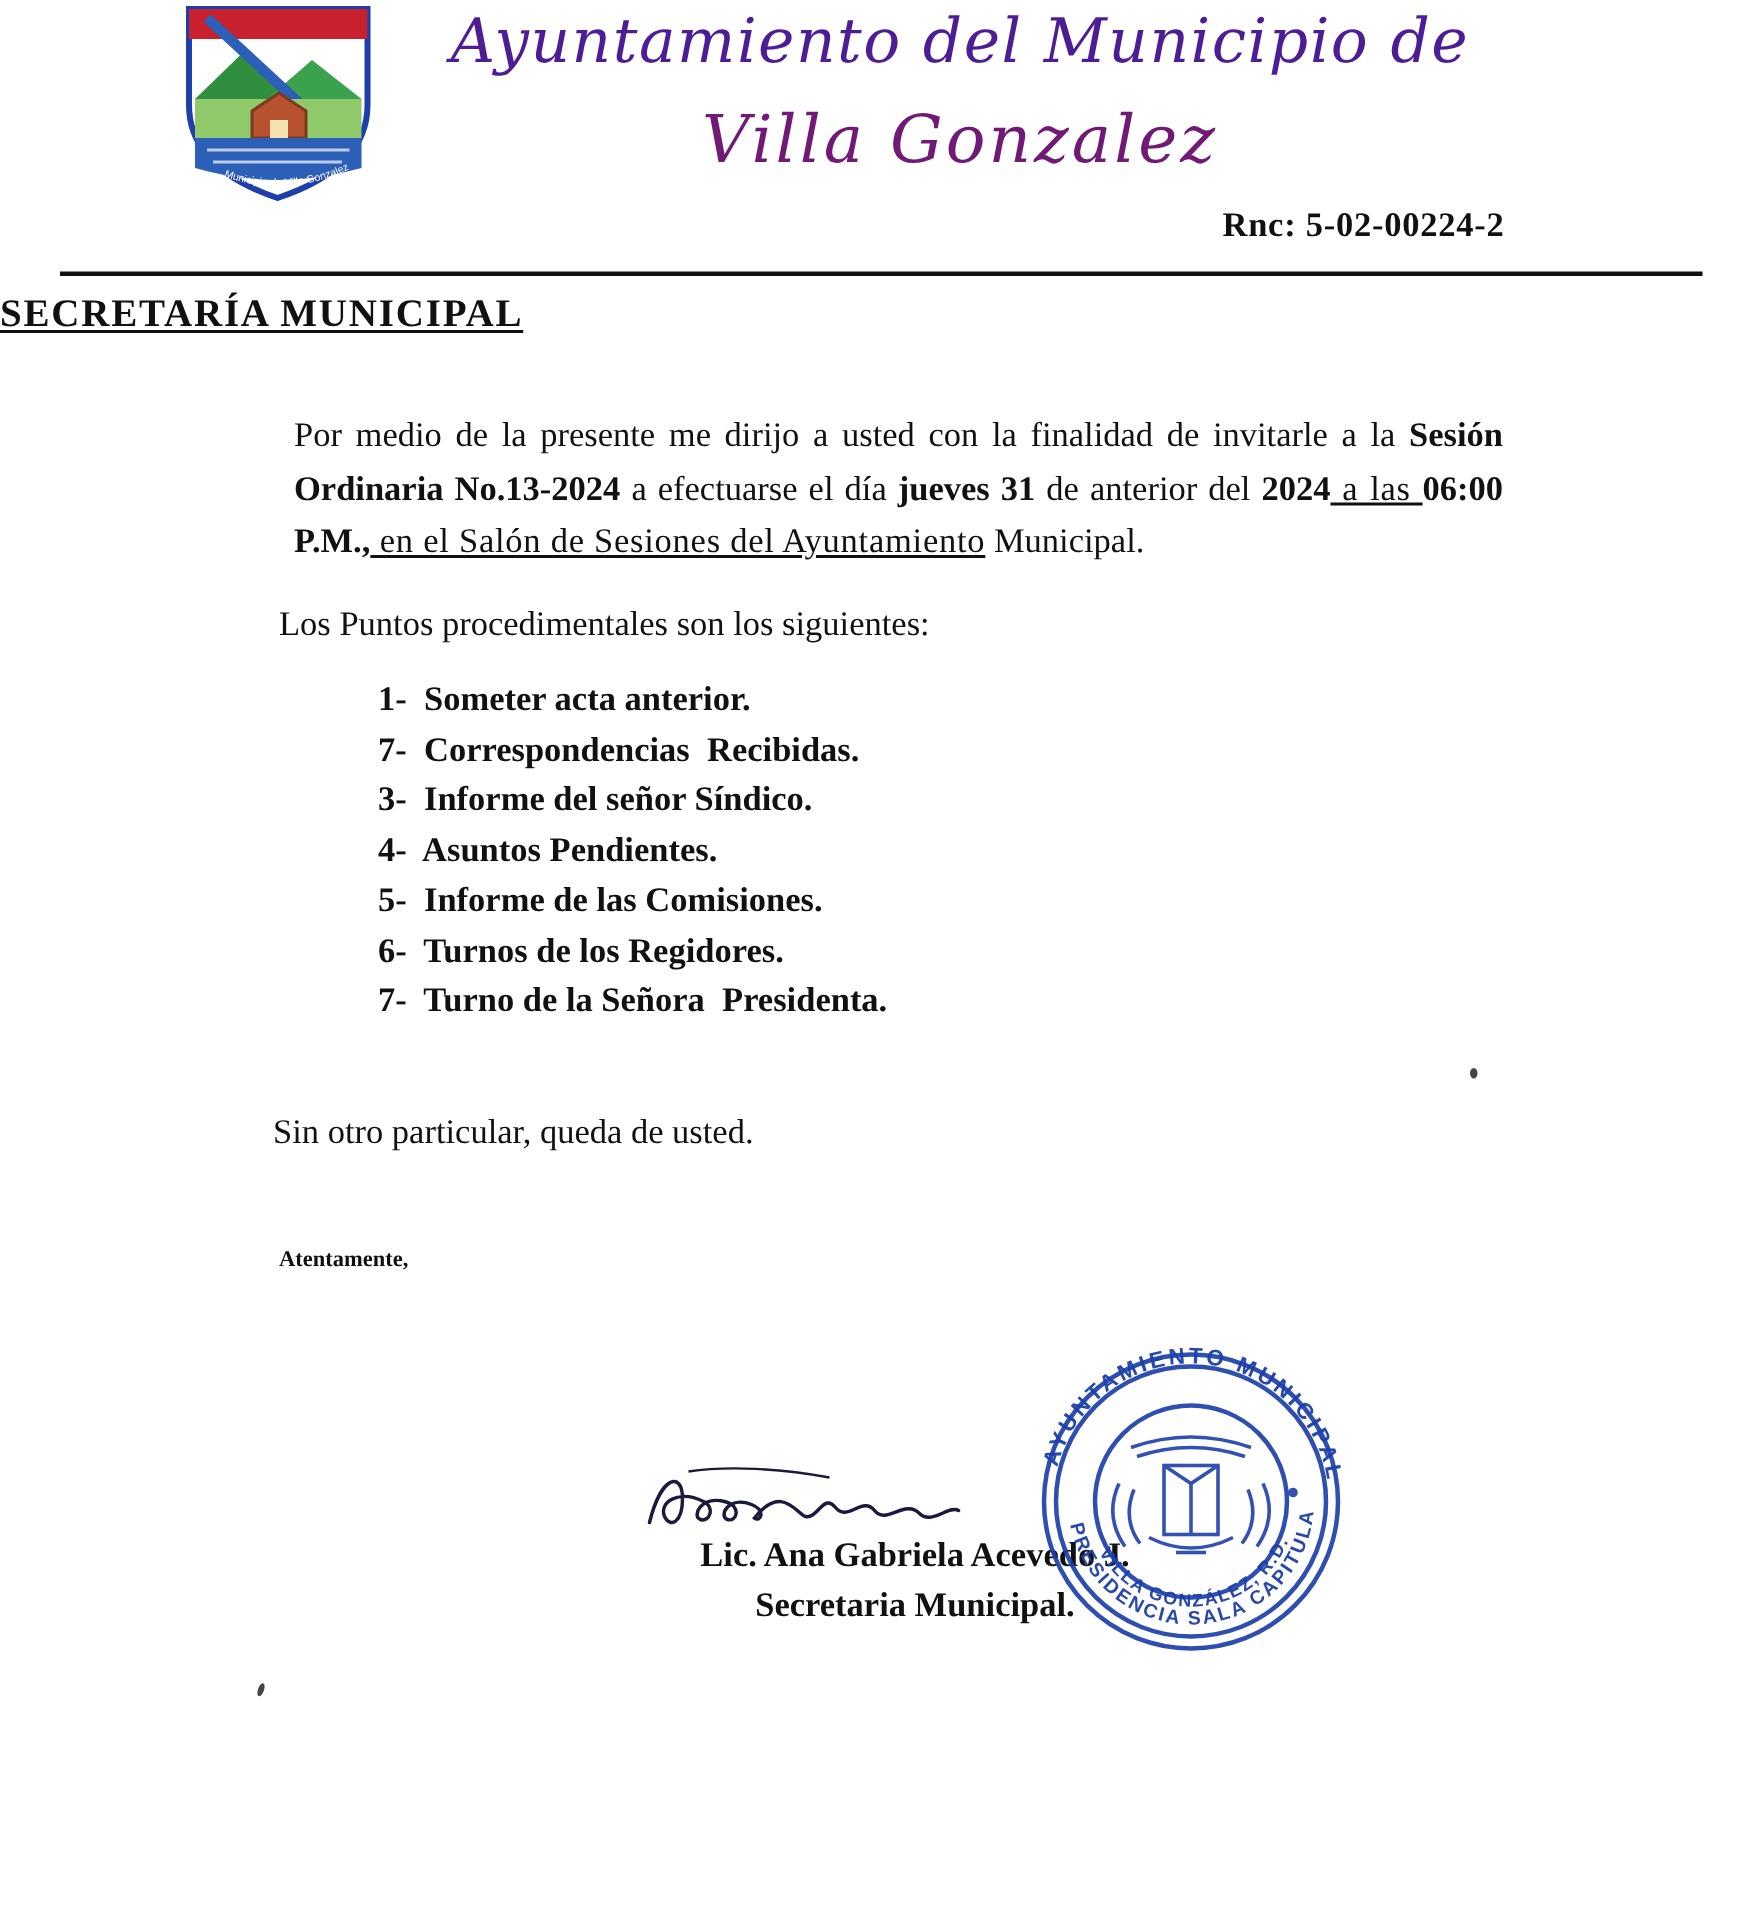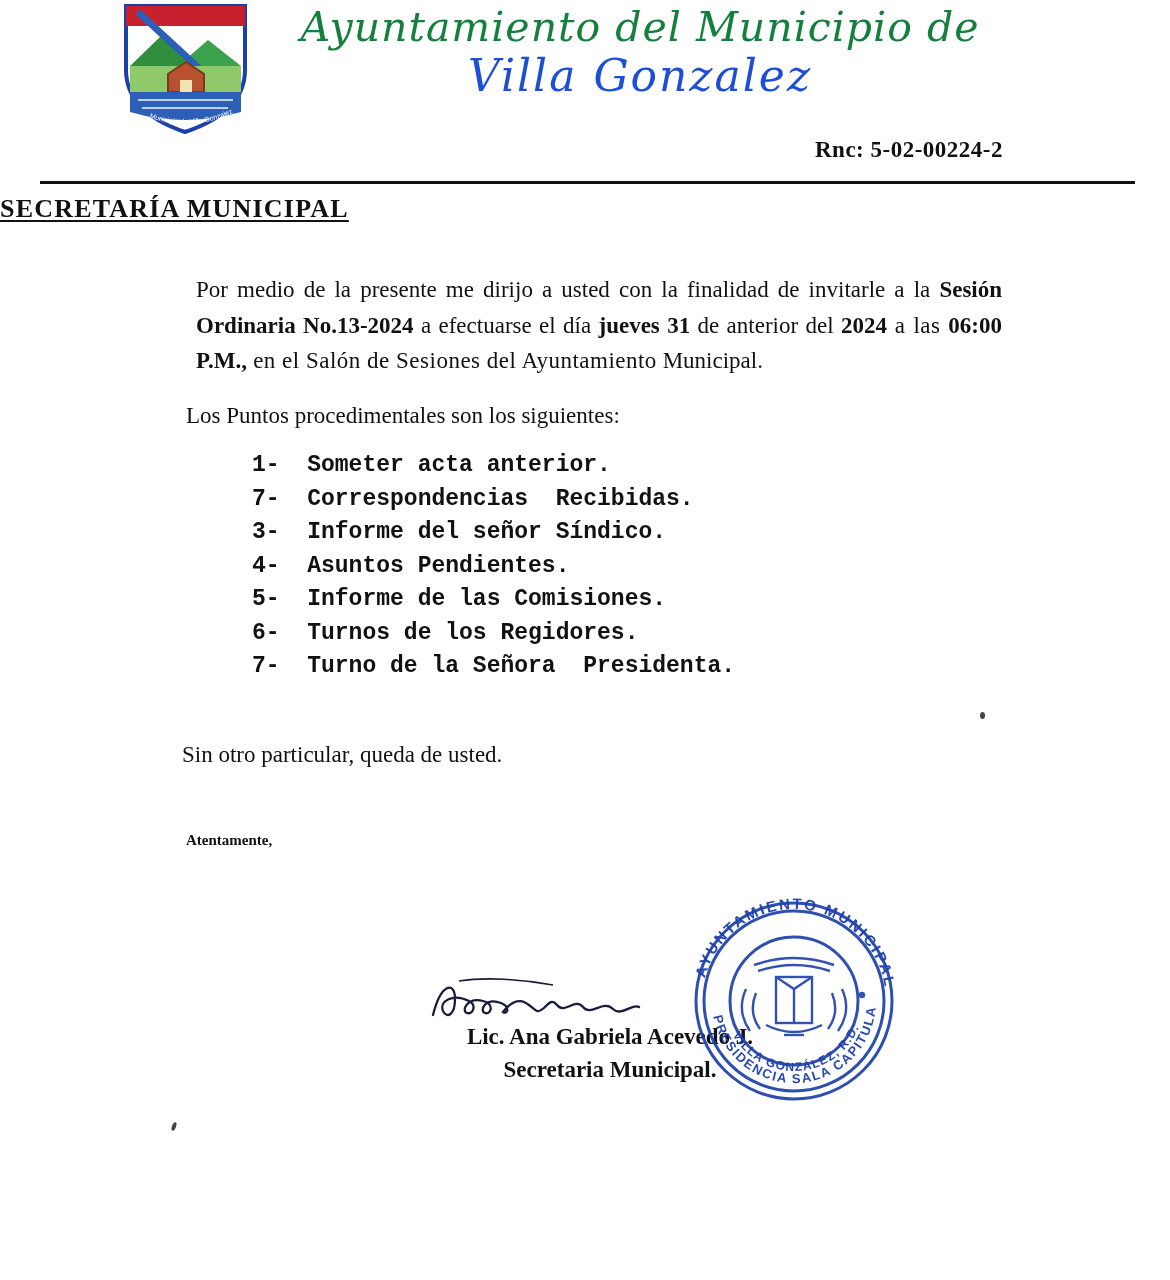--- a/index.html
+++ b/index.html
@@ -37,31 +37,31 @@
     top: 6px;
     width: 720px;
     text-align: center;
   }
   .masthead .line1 {
     font-family: "DejaVu Serif", serif;
     font-style: italic;
     font-size: 41px;
     letter-spacing: 1px;
     line-height: 1.05;
-    color: #15803d;
+    color: #4c1d95;
     white-space: nowrap;
   }
   .masthead .line2 {
     font-family: "DejaVu Serif", serif;
     font-style: italic;
     font-size: 44px;
     letter-spacing: 2px;
     line-height: 1.15;
-    color: #1d4ed8;
-    margin-top: 2px;
+    color: #701a75;
+    margin-top: 20px;
     white-space: nowrap;
   }
 
   .contact {
     position: absolute;
     left: 330px;
     top: 122px;
     width: 560px;
     text-align: center;
     font-family: "Liberation Serif", serif;
@@ -119,34 +119,33 @@
   }
 
   .para {
     font-size: 23px;
     line-height: 1.55;
     text-align: justify;
     margin-left: 14px;
     margin-bottom: 24px;
   }
   .para b { font-weight: bold; }
-  .para .sp { letter-spacing: 0.5px; }
+  .para .sp { letter-spacing: 0.5px; text-decoration: underline; }
 
   .lead {
     font-size: 23px;
     margin-left: 4px;
     margin-bottom: 20px;
   }
 
   .points {
     margin: 0;
     padding: 0;
     list-style: none;
     margin-left: 70px;
-    font-family: Liberation Mono, monospace;
   }
   .points li {
     font-size: 23px;
     font-weight: bold;
     line-height: 1.46;
     white-space: pre;
   }
 
   .closing {
     font-size: 23px;

